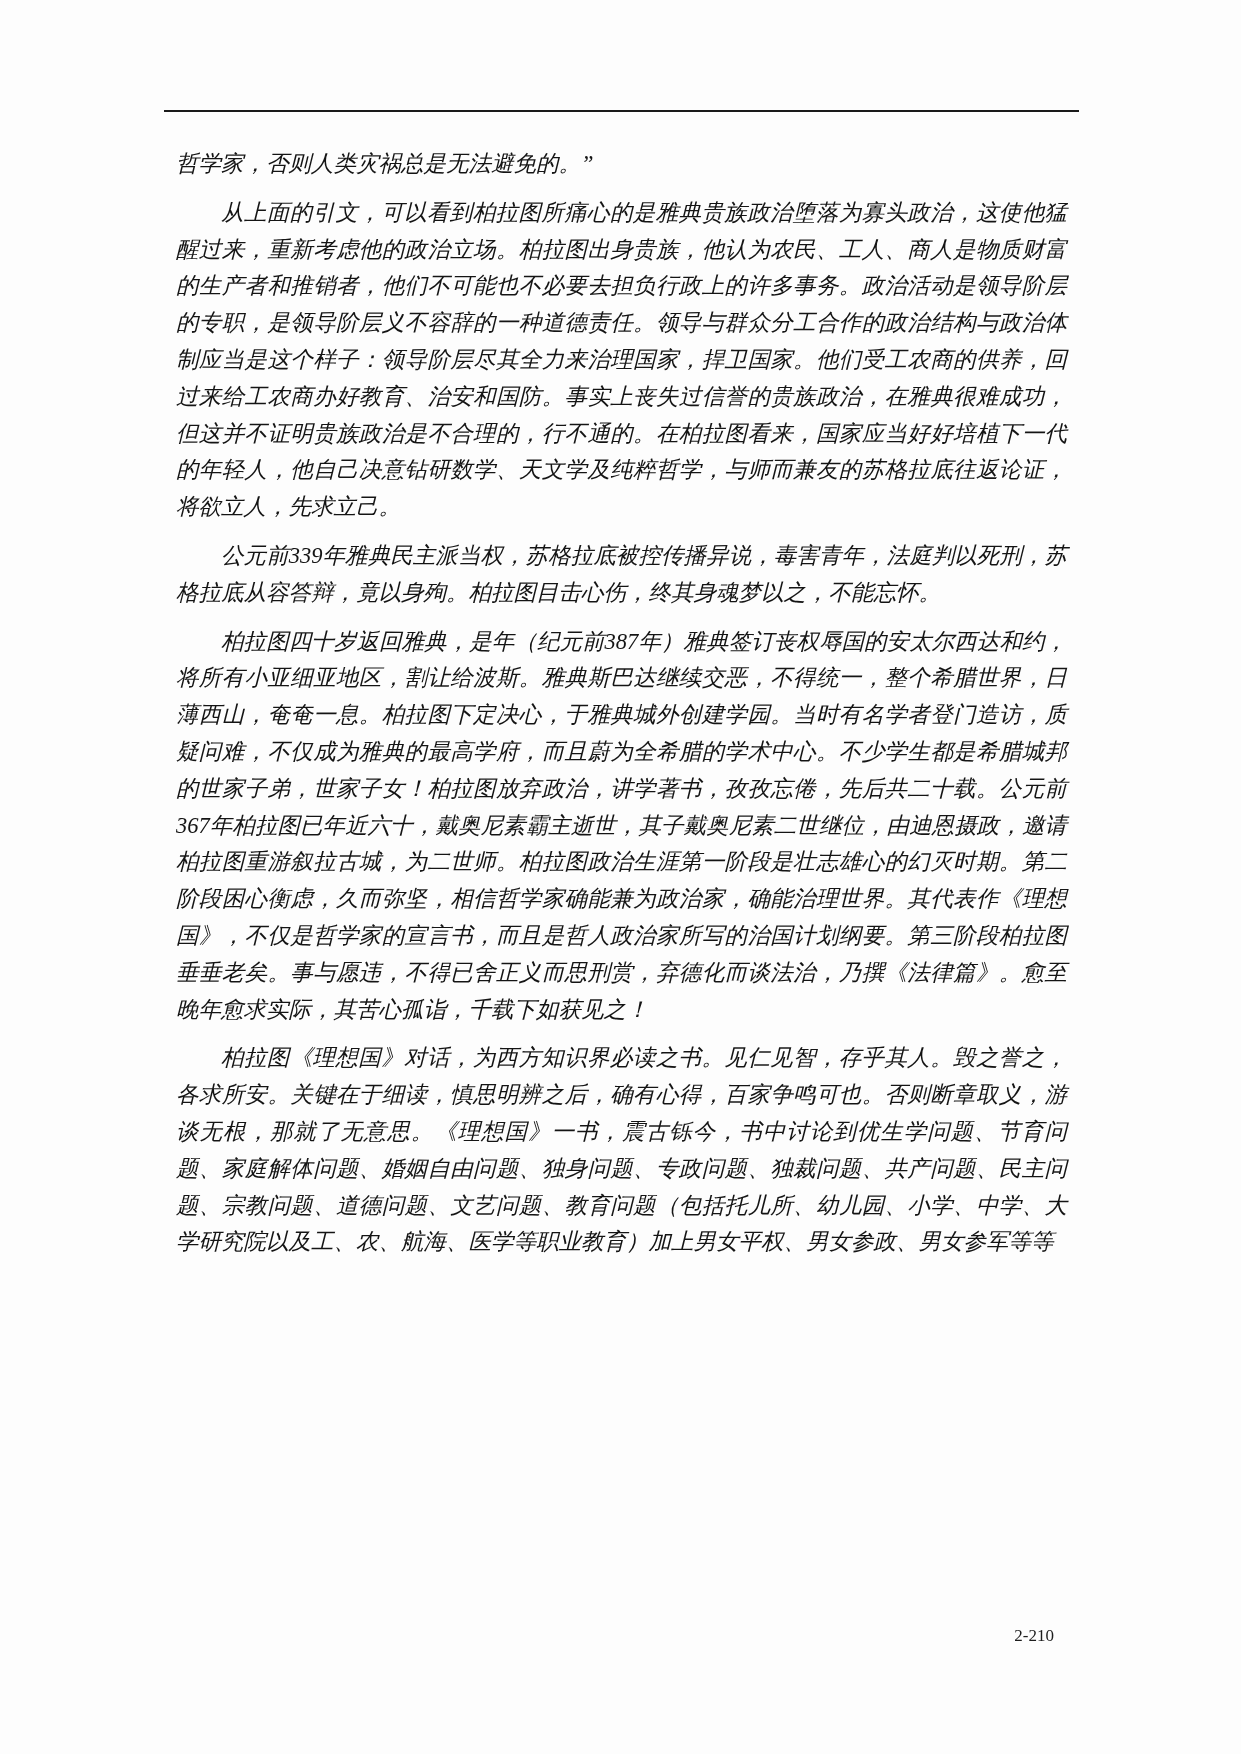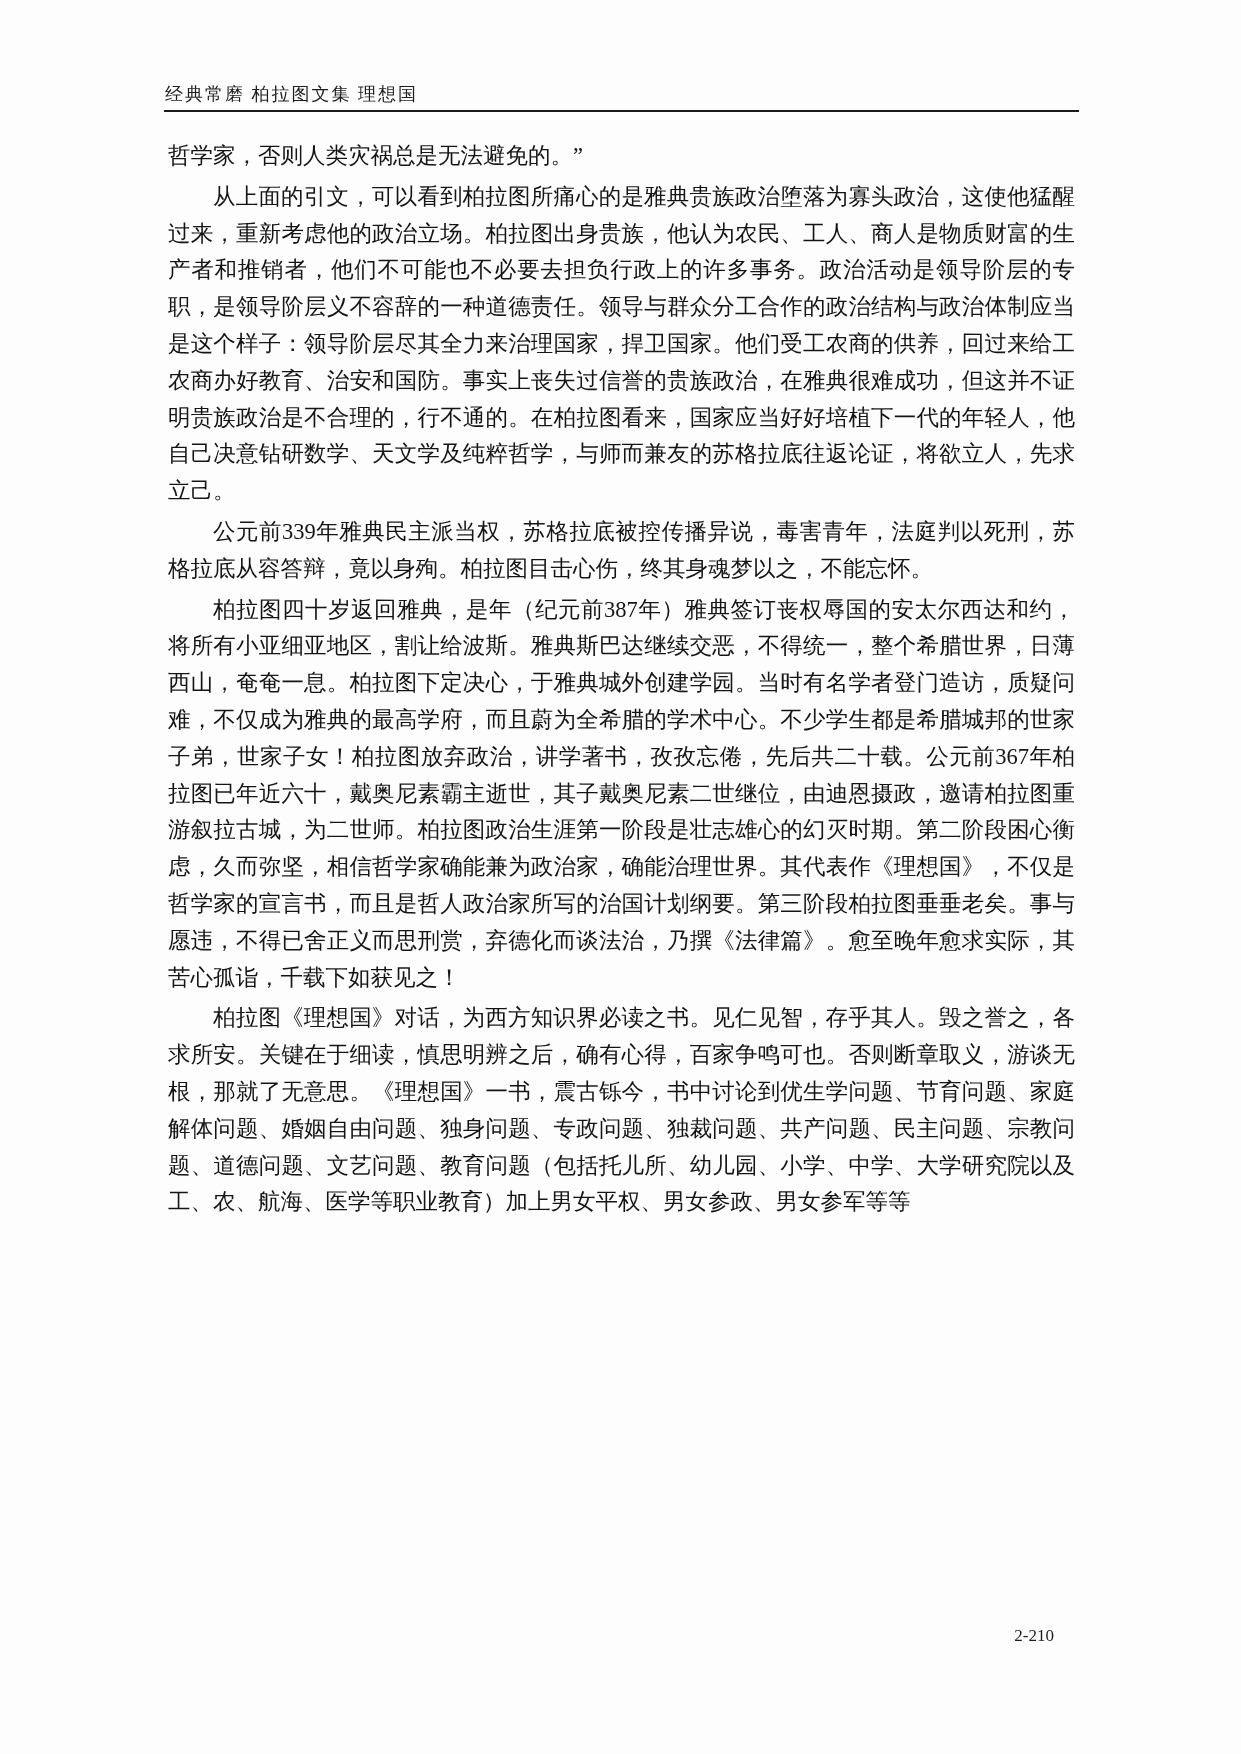--- a/index.html
+++ b/index.html
@@ -38,45 +38,43 @@
     position: absolute;
     left: 164px;
     top: 134px;
     width: 915px;
     font-size: 22.5px;
     line-height: 36.8px;
     text-align: justify;
     color: #141414;
   }
   .para {
-    margin: 4px;
+    margin: 12px;
     padding: 0;
     text-indent: 2em;
+    font-style: italic;
   }
   .para.noindent {
     text-indent: 0;
   }
   .page-footer {
     position: absolute;
     top: 1626px;
     left: 164px;
     width: 890px;
     text-align: right;
     font-size: 17px;
     color: #1d1d1d;
   }
 </style>
 </head>
 <body>
 
 <div class="page">
 
-  <div class="running-header">
-    <span>经典常磨 柏拉图文集 理想国</span>
-  </div>
 
   <div class="header-rule"></div>
 
   <div class="page-body">
     <p class="para noindent">哲学家，否则人类灾祸总是无法避免的。”</p>
     <p class="para">从上面的引文，可以看到柏拉图所痛心的是雅典贵族政治堕落为寡头政治，这使他猛醒过来，重新考虑他的政治立场。柏拉图出身贵族，他认为农民、工人、商人是物质财富的生产者和推销者，他们不可能也不必要去担负行政上的许多事务。政治活动是领导阶层的专职，是领导阶层义不容辞的一种道德责任。领导与群众分工合作的政治结构与政治体制应当是这个样子：领导阶层尽其全力来治理国家，捍卫国家。他们受工农商的供养，回过来给工农商办好教育、治安和国防。事实上丧失过信誉的贵族政治，在雅典很难成功，但这并不证明贵族政治是不合理的，行不通的。在柏拉图看来，国家应当好好培植下一代的年轻人，他自己决意钻研数学、天文学及纯粹哲学，与师而兼友的苏格拉底往返论证，将欲立人，先求立己。</p>
     <p class="para">公元前339年雅典民主派当权，苏格拉底被控传播异说，毒害青年，法庭判以死刑，苏格拉底从容答辩，竟以身殉。柏拉图目击心伤，终其身魂梦以之，不能忘怀。</p>
     <p class="para">柏拉图四十岁返回雅典，是年（纪元前387年）雅典签订丧权辱国的安太尔西达和约，将所有小亚细亚地区，割让给波斯。雅典斯巴达继续交恶，不得统一，整个希腊世界，日薄西山，奄奄一息。柏拉图下定决心，于雅典城外创建学园。当时有名学者登门造访，质疑问难，不仅成为雅典的最高学府，而且蔚为全希腊的学术中心。不少学生都是希腊城邦的世家子弟，世家子女！柏拉图放弃政治，讲学著书，孜孜忘倦，先后共二十载。公元前367年柏拉图已年近六十，戴奥尼素霸主逝世，其子戴奥尼素二世继位，由迪恩摄政，邀请柏拉图重游叙拉古城，为二世师。柏拉图政治生涯第一阶段是壮志雄心的幻灭时期。第二阶段困心衡虑，久而弥坚，相信哲学家确能兼为政治家，确能治理世界。其代表作《理想国》，不仅是哲学家的宣言书，而且是哲人政治家所写的治国计划纲要。第三阶段柏拉图垂垂老矣。事与愿违，不得已舍正义而思刑赏，弃德化而谈法治，乃撰《法律篇》。愈至晚年愈求实际，其苦心孤诣，千载下如获见之！</p>
     <p class="para">柏拉图《理想国》对话，为西方知识界必读之书。见仁见智，存乎其人。毁之誉之，各求所安。关键在于细读，慎思明辨之后，确有心得，百家争鸣可也。否则断章取义，游谈无根，那就了无意思。《理想国》一书，震古铄今，书中讨论到优生学问题、节育问题、家庭解体问题、婚姻自由问题、独身问题、专政问题、独裁问题、共产问题、民主问题、宗教问题、道德问题、文艺问题、教育问题（包括托儿所、幼儿园、小学、中学、大学研究院以及工、农、航海、医学等职业教育）加上男女平权、男女参政、男女参军等等</p>
   </div>

